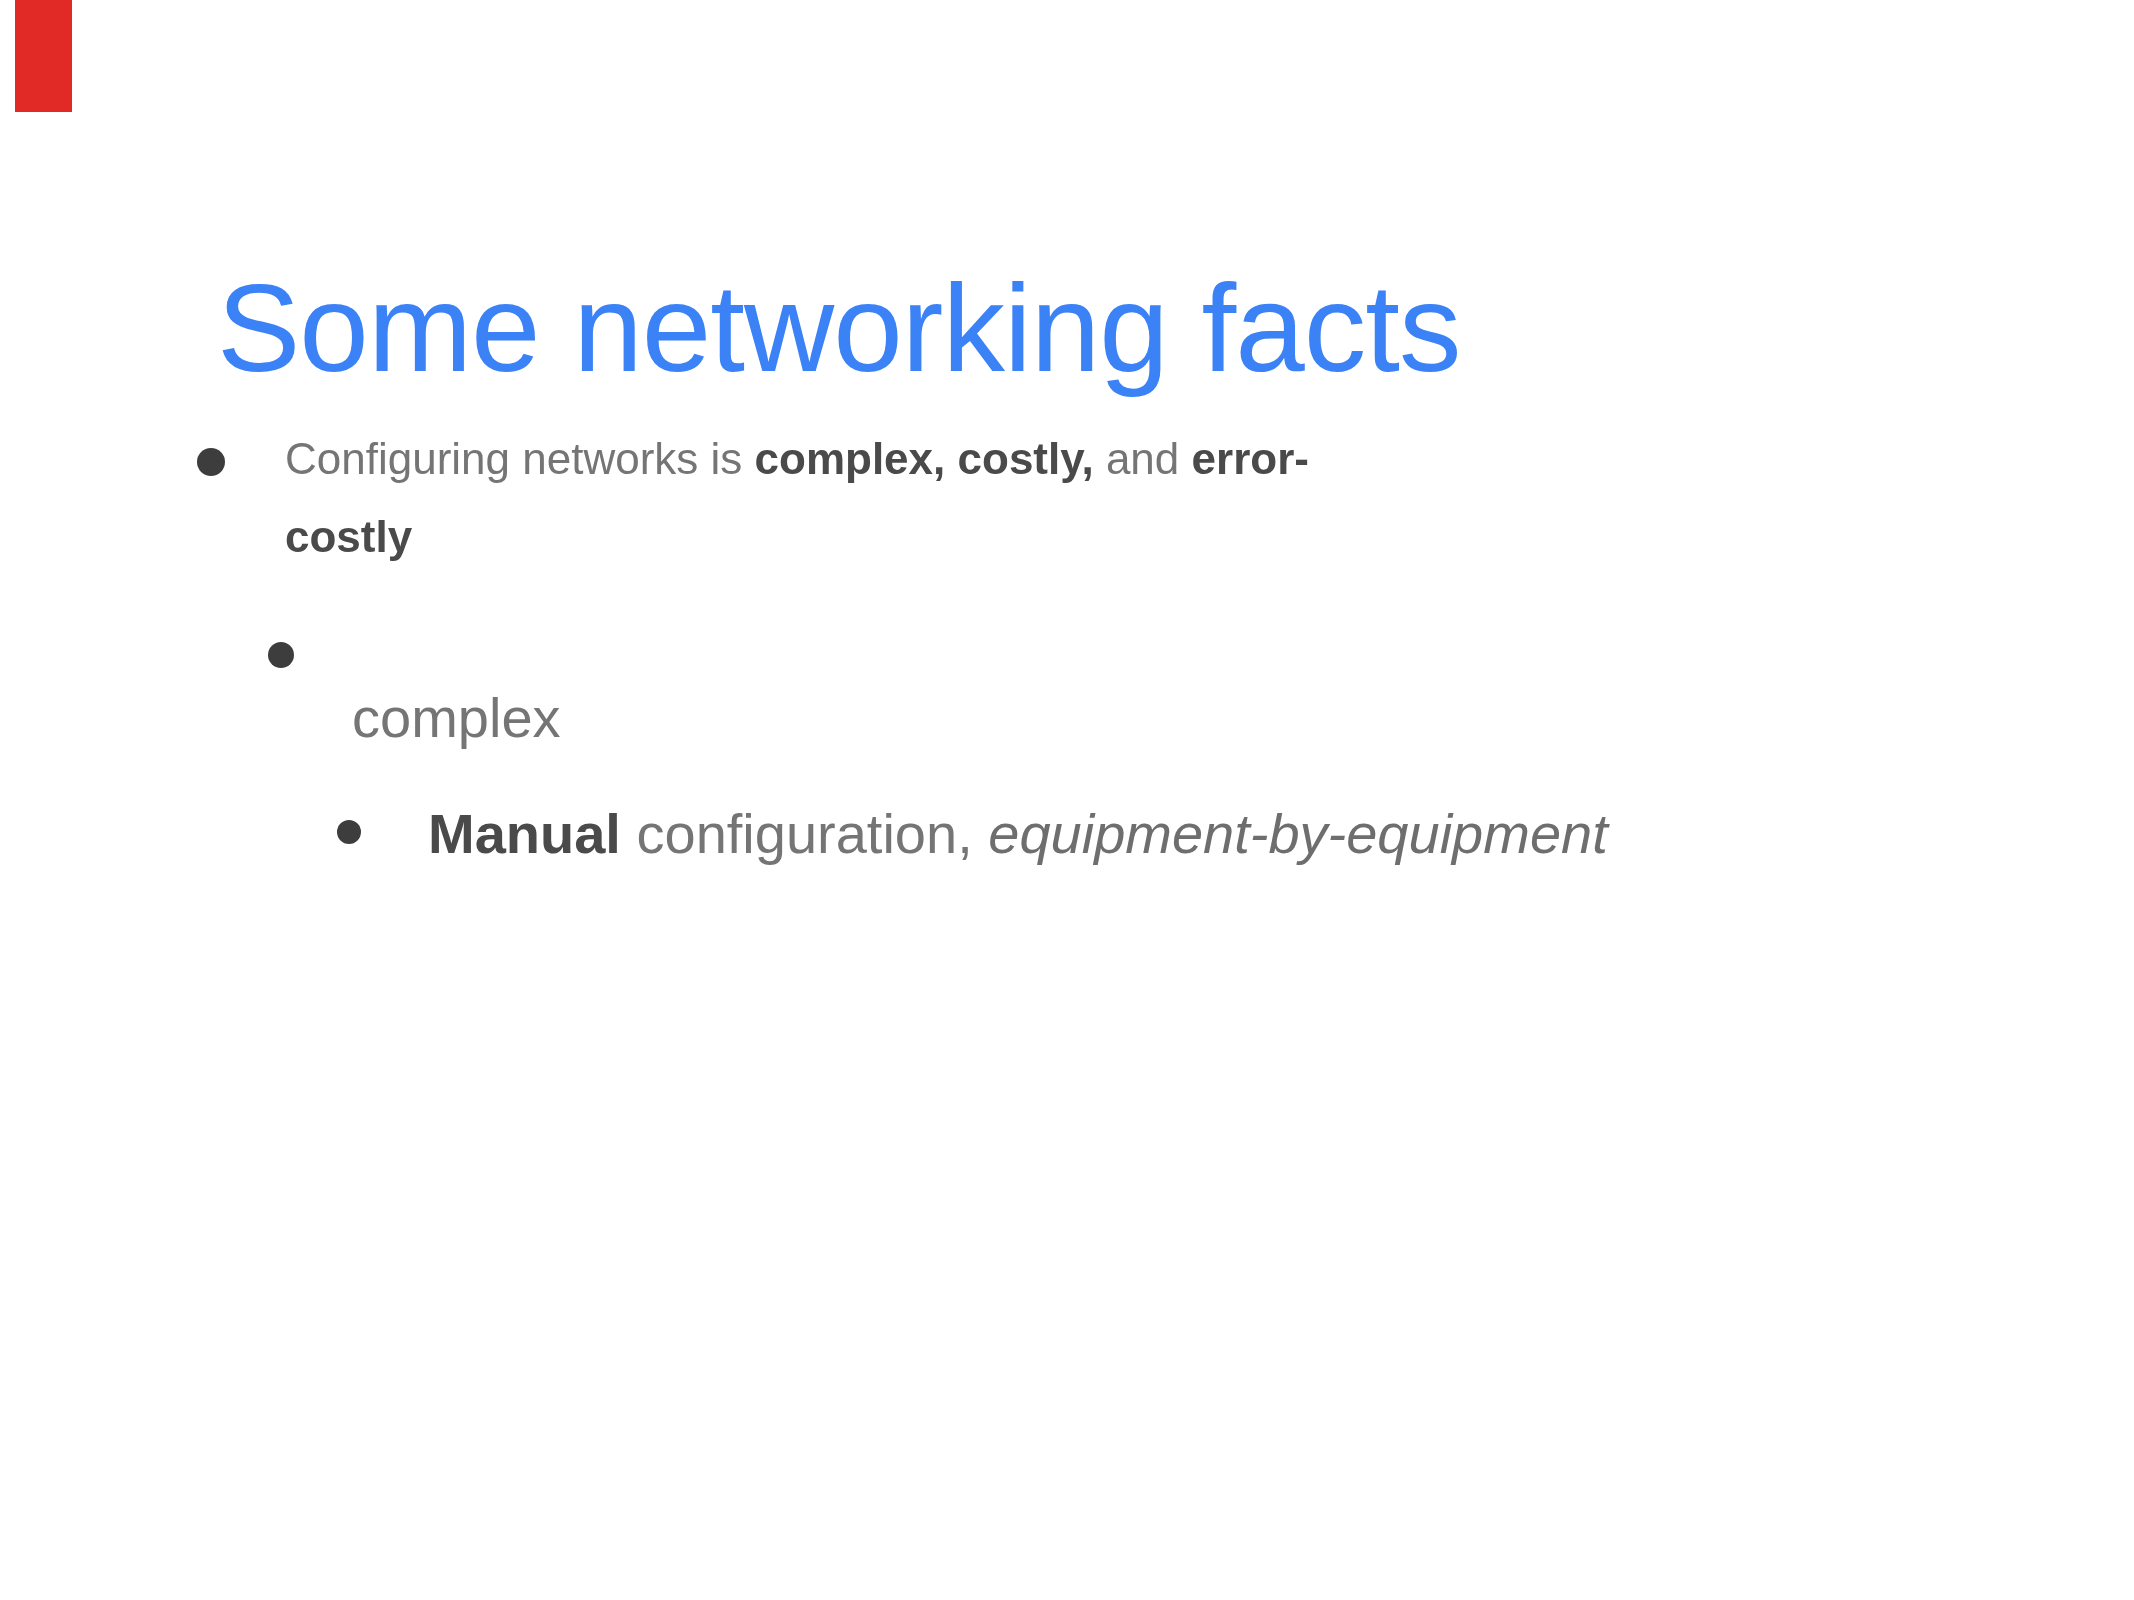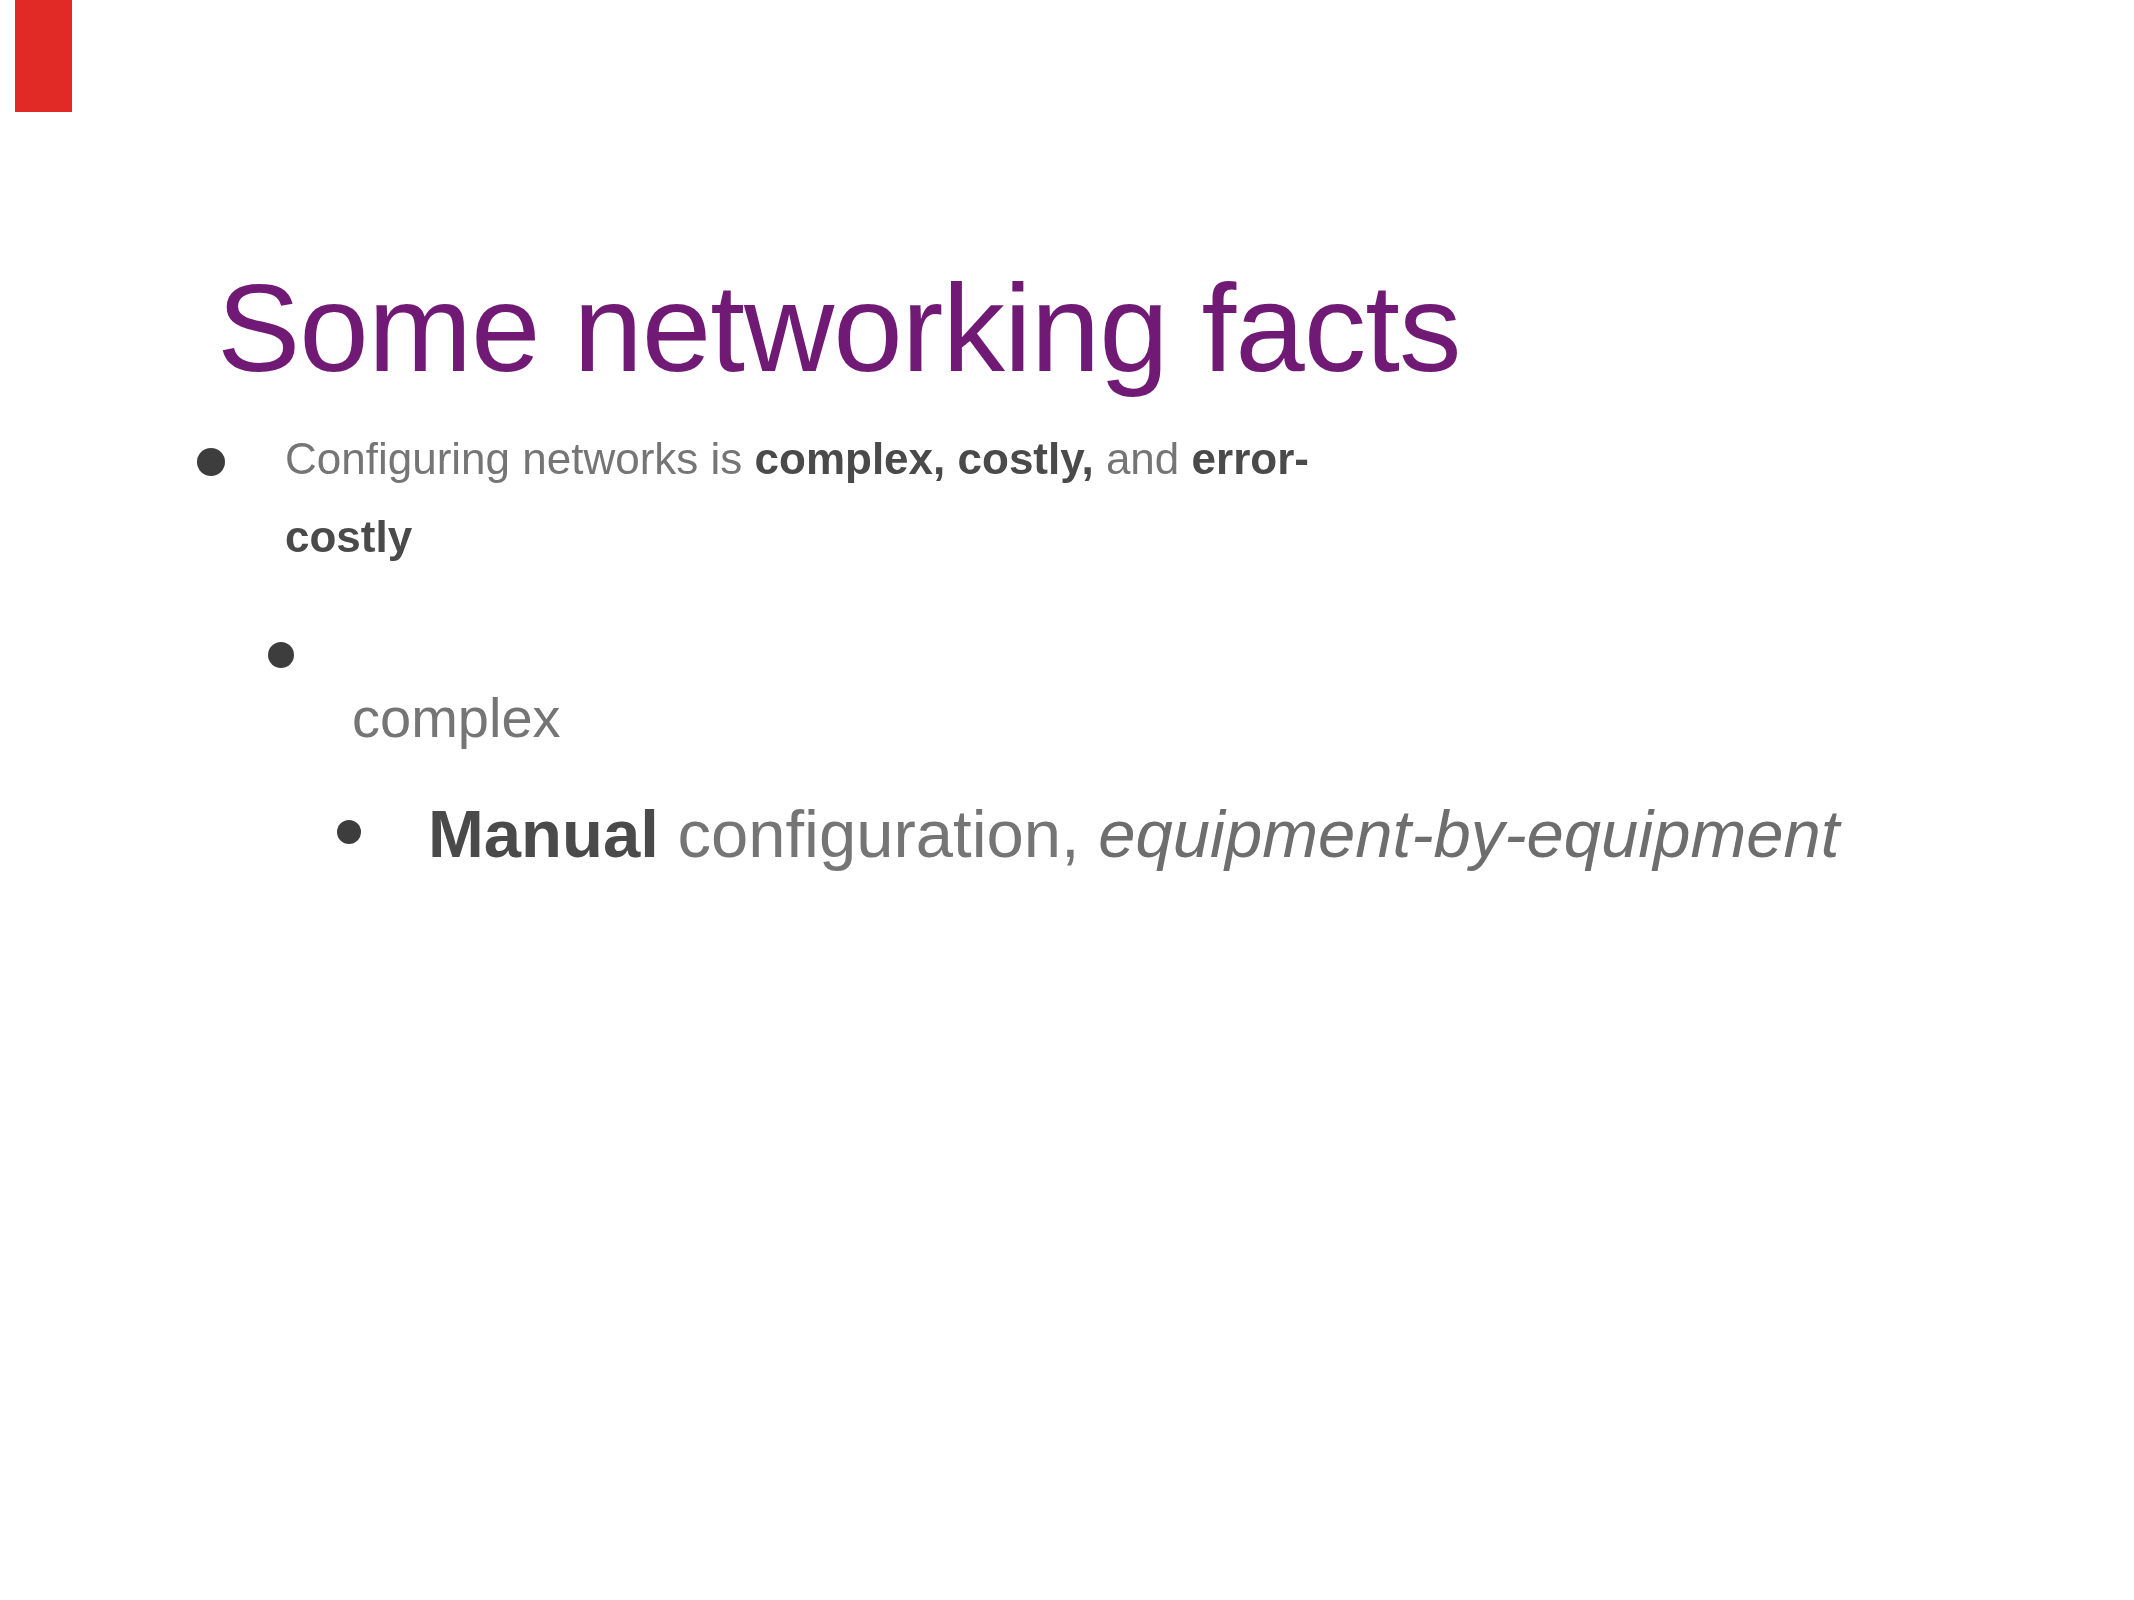--- a/index.html
+++ b/index.html
@@ -15,40 +15,40 @@
     left:15px;top:0;
     width:57px;height:112px;
     background:#e12a26;
   }
   .slide-title{
     position:absolute;
     left:217px;top:181px;
     font-size:125px;
     line-height:1;
     letter-spacing:-1px;
-    color:#701a75;
+    color:#3b82f6;
     font-weight:400;
     white-space:nowrap;
   }
   .bullet{
     position:absolute;
     color:#757575;
   }
   .bullet .dot{
     position:absolute;
     border-radius:50%;
     background:#3d3d3d;
   }
   .bullet b{font-weight:bold;color:#4a4a4a;}
   .bullet i{font-style:italic;color:#6e6e6e;}
   .l1{left:285px;top:420px;font-size:44px;line-height:78px;}
   .l1 .dot{left:-88px;top:28px;width:28px;height:28px;}
   .l2{left:352px;top:622px;font-size:56px;line-height:64px;}
   .l2 .dot{left:-84px;top:20px;width:26px;height:26px;}
-  .l3{left:428px;font-size:67px;line-height:64px;}
+  .l3{left:428px;font-size:56px;line-height:64px;}
   .l3 .dot{left:-91px;top:18px;width:24px;height:24px;}
   .b3{top:802px;}
   .b4{top:912px;}
 </style>
 </head>
 <body>
 
 <div class="slide">
 
   <div class="accent-bar"></div>

